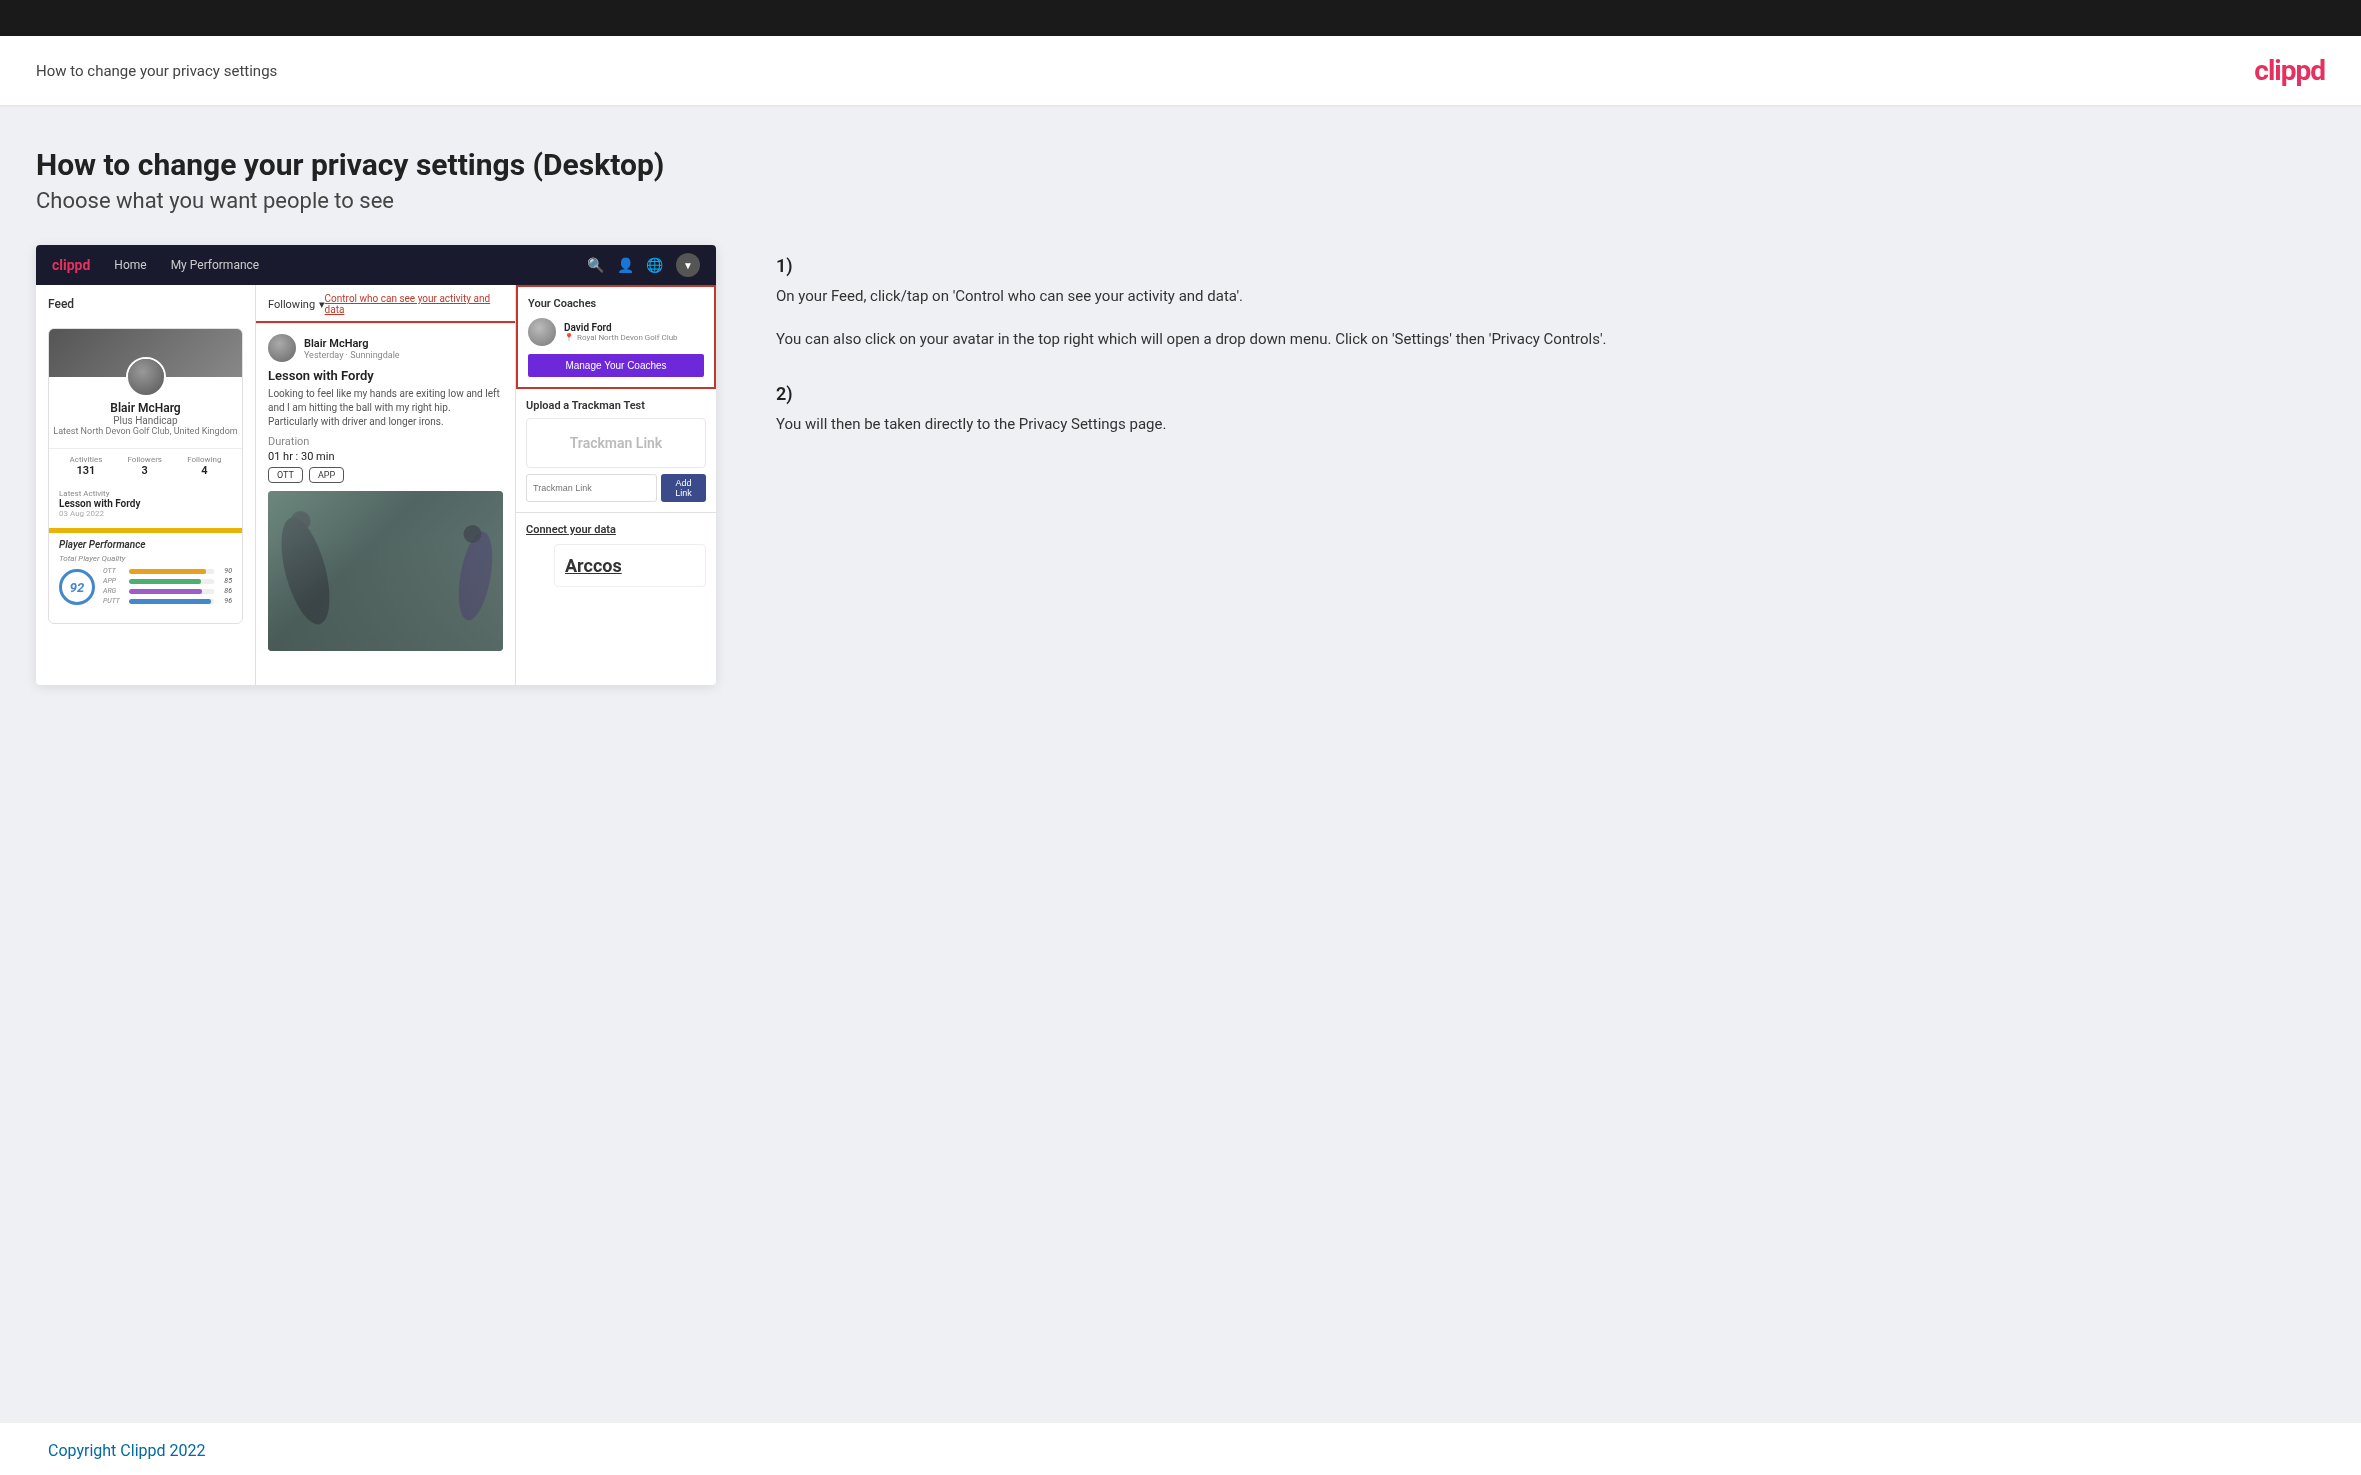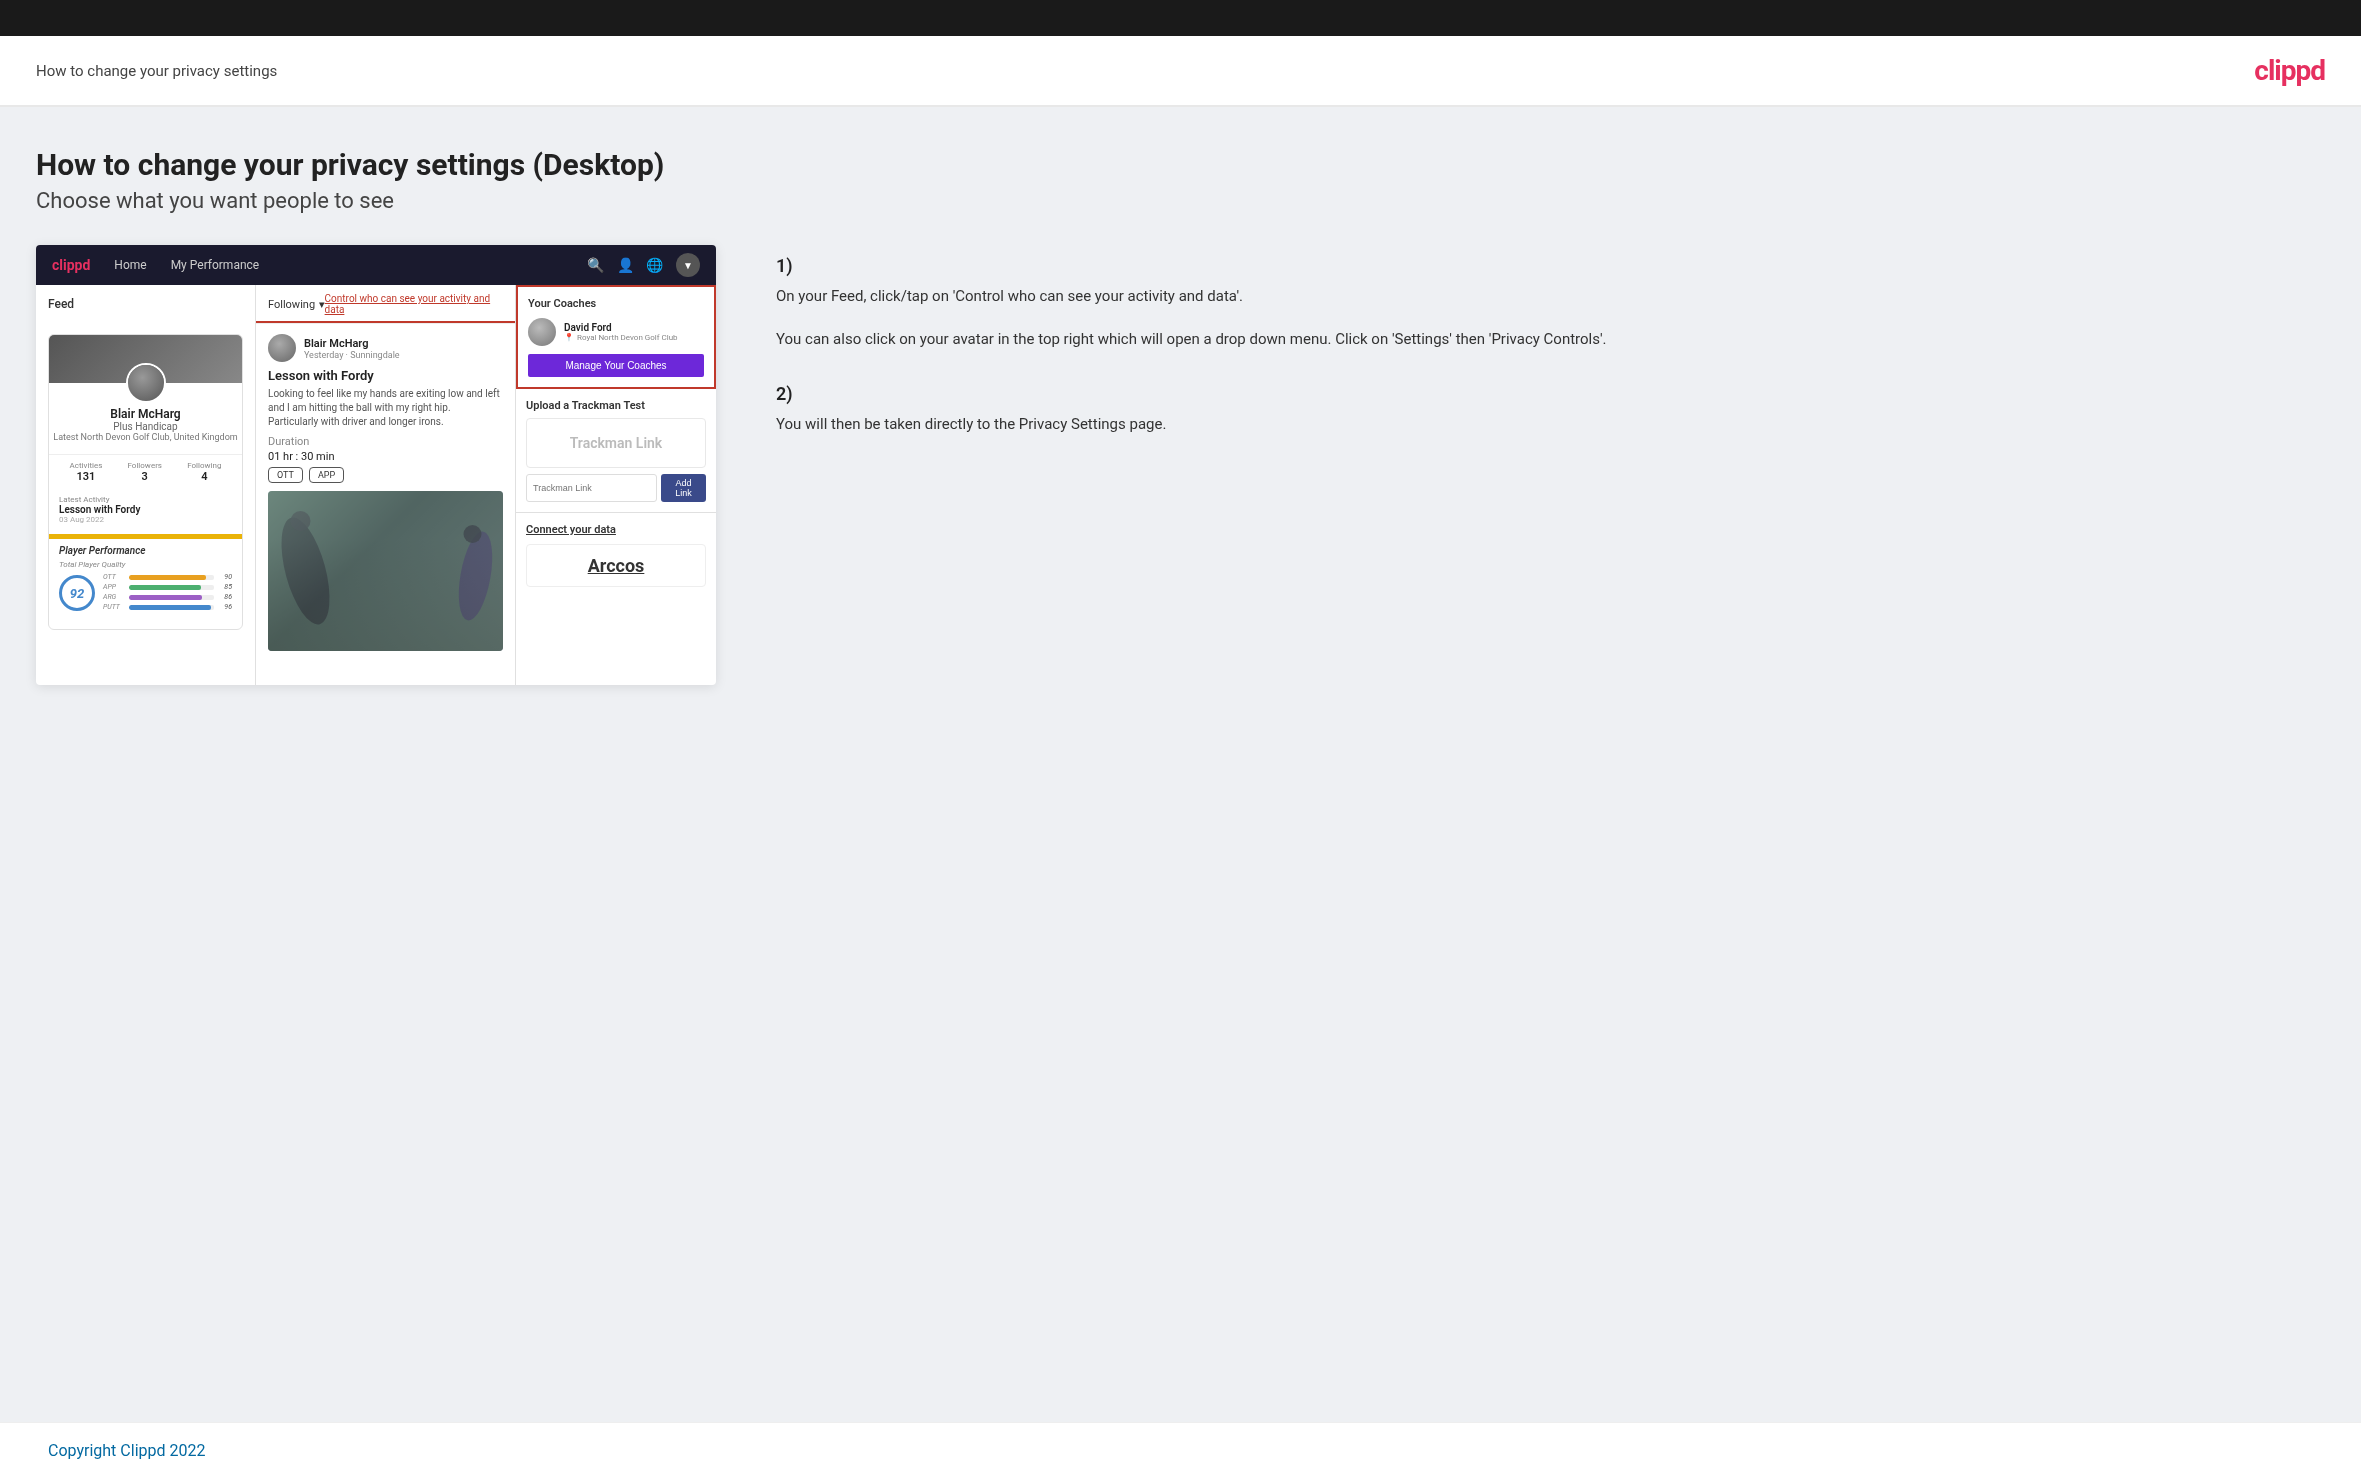--- a/index.html
+++ b/index.html
@@ -118,21 +118,21 @@
     .app-sidebar {
       width: 220px;
       border-right: 1px solid #e0e0e0;
       padding: 12px;
       flex-shrink: 0;
     }
     .feed-tab {
       font-size: 12px;
       color: #333;
       font-weight: 500;
-      margin-bottom: 23px;
+      margin-bottom: 17px;
     }
 
     .user-card {
       border: 1px solid #e0e0e0;
       border-radius: 6px;
       overflow: hidden;
       padding-bottom: 10px;
     }
     .user-banner {
       height: 48px;
@@ -359,27 +359,28 @@
       color: #fff;
       border: none;
       border-radius: 3px;
       padding: 4px 8px;
       font-size: 9px;
     }
 
     .connect-box { padding: 10px; text-decoration: underline; }
     .connect-title { font-size: 11px; font-weight: 600; color: #333; margin-bottom: 8px; }
     .arccos-logo {
-      text-align: center;
+      text-align: left;
       font-size: 18px;
       font-weight: 700;
       color: #333;
       padding: 10px;
       border: 1px solid #eee;
       border-radius: 4px;
+      margin-left: 28px;
     }
 
     
     .instructions {
       flex: 1;
       padding: 10px 0 0 20px;
     }
 
     .instruction-block {
       margin-bottom: 32px;

